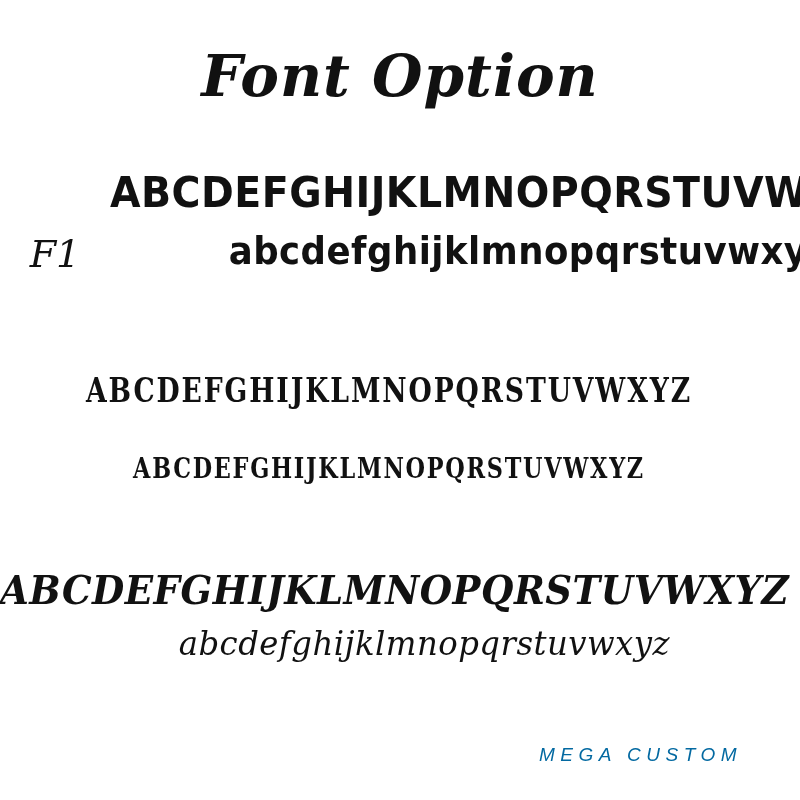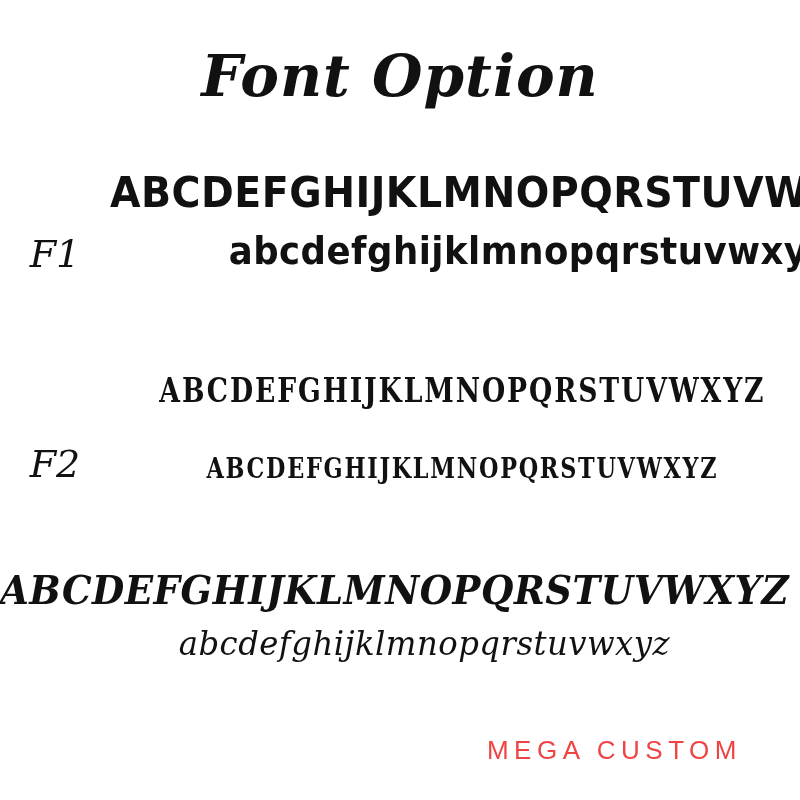--- a/index.html
+++ b/index.html
@@ -139,24 +139,25 @@
     margin-top: 10px;
     transform: scaleX(0.95);
   }
 
   .brand {
     position: absolute;
     right: 58px;
     bottom: 34px;
     font-family: "Liberation Sans", sans-serif;
     font-weight: 400;
-    font-size: 26px;
+    font-size: 19px;
     letter-spacing: 5.5px;
-    color: #ef4444;
+    color: #0369a1;
     white-space: nowrap;
+    font-style: italic;
   }
 </style>
 </head>
 <body>
 
 <div class="page">
 
   <div class="title">Font Option</div>
 
   <div class="font-block block-1">
@@ -164,21 +165,20 @@
       <div class="label">F1</div>
       <div class="samples">
         <div class="sample-line f1-upper">ABCDEFGHIJKLMNOPQRSTUVWXYZ</div>
         <div class="sample-line f1-lower">abcdefghijklmnopqrstuvwxyz</div>
       </div>
     </div>
   </div>
 
   <div class="font-block block-2">
     <div class="block-row">
-      <div class="label">F2</div>
       <div class="samples">
         <div class="sample-line f2-upper">ABCDEFGHIJKLMNOPQRSTUVWXYZ</div>
         <div class="sample-line f2-lower">ABCDEFGHIJKLMNOPQRSTUVWXYZ</div>
       </div>
     </div>
   </div>
 
   <div class="font-block block-3">
     <div class="block-row">
       <div class="samples">

